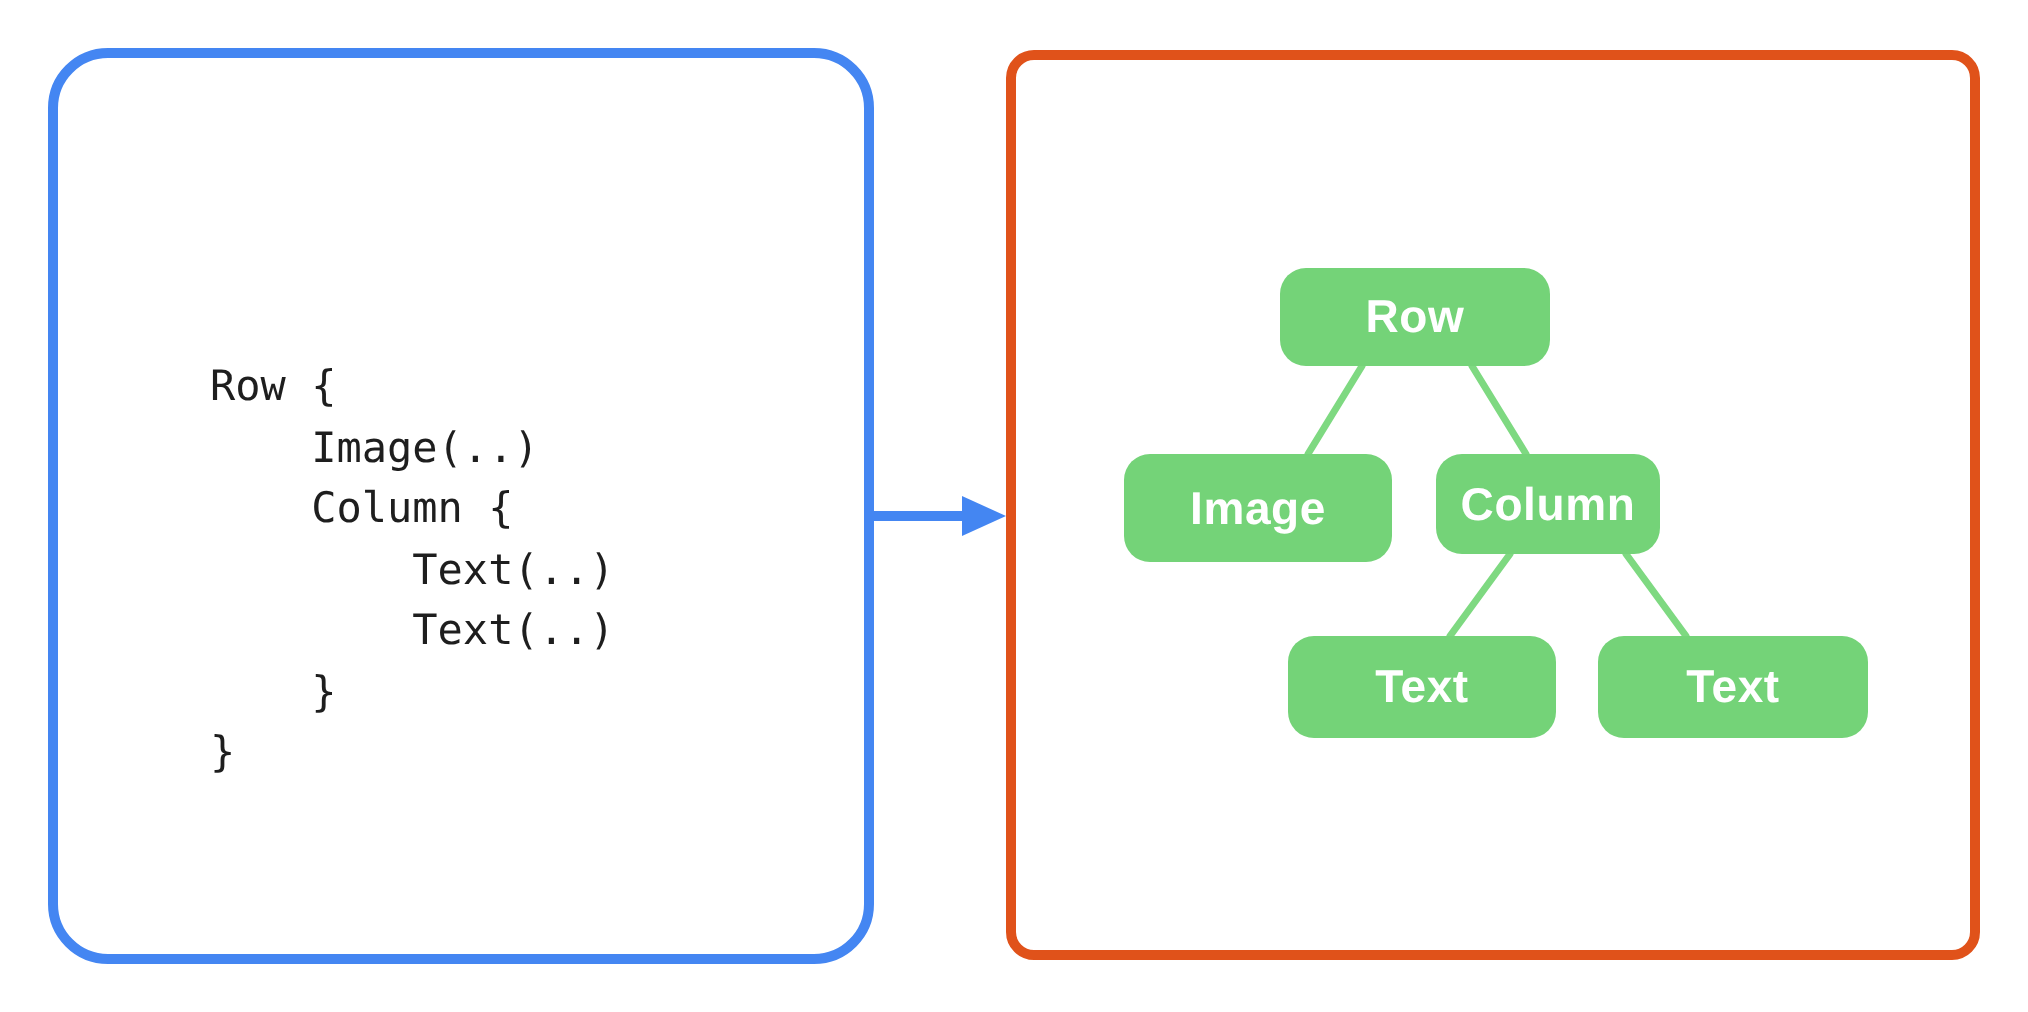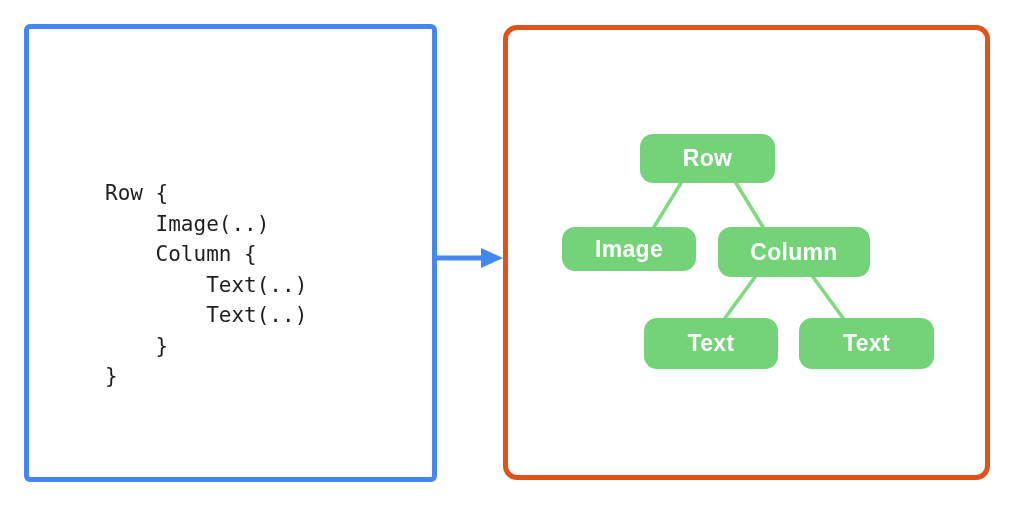--- a/index.html
+++ b/index.html
@@ -18,21 +18,21 @@
 
   
   .code-panel {
     position: absolute;
     left: 24px;
     top: 24px;
     width: 413px;
     height: 458px;
     box-sizing: border-box;
     border: 5px solid #4486F2;
-    border-radius: 6px;
+    border-radius: 30px;
     background: #ffffff;
   }
   .code-block {
     position: absolute;
     left: 76px;
     top: 149px;
     margin: 0;
     font-family: "DejaVu Sans Mono", "Liberation Mono", monospace;
     font-size: 21px;
     line-height: 30.5px;
@@ -74,22 +74,22 @@
     align-items: center;
     justify-content: center;
     background: #74D378;
     color: #ffffff;
     font-size: 23px;
     font-weight: 600;
     letter-spacing: 0.3px;
     border-radius: 13px;
   }
   .node-row    { left: 132px; top: 104px; width: 135px; height: 49px; }
-  .node-image  { left:  54px; top: 197px; width: 134px; height: 44px; }
-  .node-column { left: 210px; top: 197px; width: 152px; height: 50px; }
+  .node-image  { left:  54px; top: 197px; width: 134px; height: 54px; }
+  .node-column { left: 210px; top: 197px; width: 112px; height: 50px; }
   .node-text1  { left: 136px; top: 288px; width: 134px; height: 51px; }
   .node-text2  { left: 291px; top: 288px; width: 135px; height: 51px; }
 </style>
 </head>
 <body>
 
 <div class="stage">
 
   <div class="code-panel">
     <pre class="code-block">Row {

